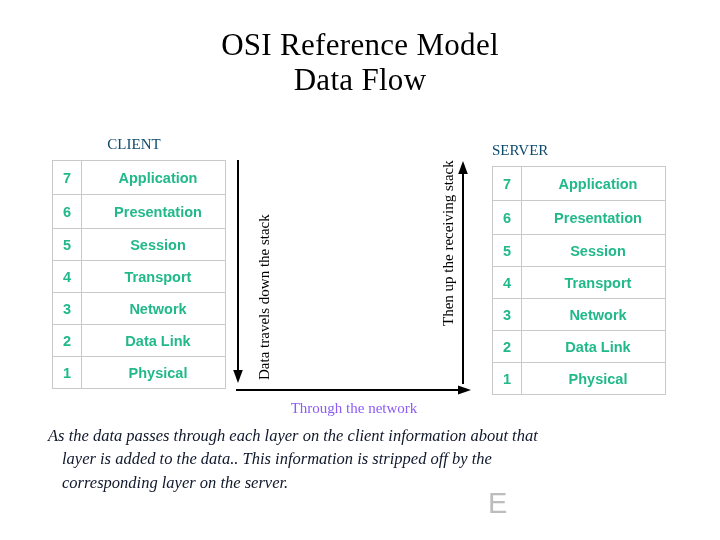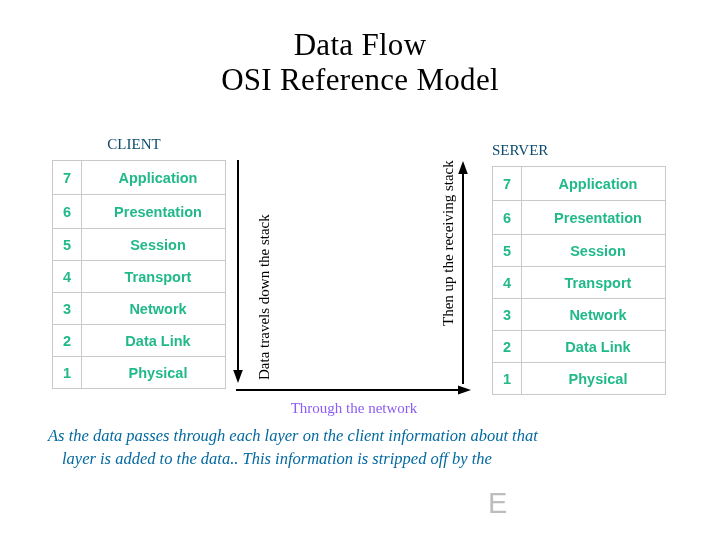--- a/index.html
+++ b/index.html
@@ -123,21 +123,21 @@
   
   #body-paragraph {
     position: absolute;
     left: 48px;
     top: 424px;
     width: 640px;
     font-family: "Liberation Serif", "DejaVu Serif", serif;
     font-style: italic;
     font-size: 16.5px;
     line-height: 1.42;
-    color: #0369a1;
+    color: #0f172a;
   }
   #body-paragraph .indent-line {
     display: block;
     padding-left: 14px;
   }
 
   
   #watermark {
     position: absolute;
     left: 488px;
@@ -145,22 +145,22 @@
     font-family: "Liberation Sans", "DejaVu Sans", sans-serif;
     font-size: 29px;
     color: #bdbdbd;
     letter-spacing: 1px;
   }
 </style>
 </head>
 <body>
 
 <div class="title-block">
+  <div class="title-line">OSI Reference Model</div>
   <div class="title-line">Data Flow</div>
-  <div class="title-line">OSI Reference Model</div>
 </div>
 
 <div class="col-heading" id="client-heading">CLIENT</div>
 
 <table class="stack-table" id="client-table">
   <tbody>
     <tr class="tall">
       <td class="num">7</td>
       <td class="lbl">Application</td>
     </tr>
@@ -243,15 +243,16 @@
 <svg class="arrow-svg" id="net-arrow" width="236" height="12" viewBox="0 0 236 12">
   <line x1="0" y1="6" x2="226" y2="6" stroke="#000" stroke-width="2"></line>
   <polygon points="235,6 222,1.4 222,10.6" fill="#000"></polygon>
 </svg>
 
 <div id="net-label">Through the network</div>
 
 <div id="body-paragraph">
   <span>As the data passes through each layer on the client information about that</span>
   <span class="indent-line">layer is added to the data..  This information is stripped off by the</span>
+  <span class="indent-line">corresponding layer on the server.</span>
 </div>
 
 <div id="watermark">E</div>
 
 </body></html>

